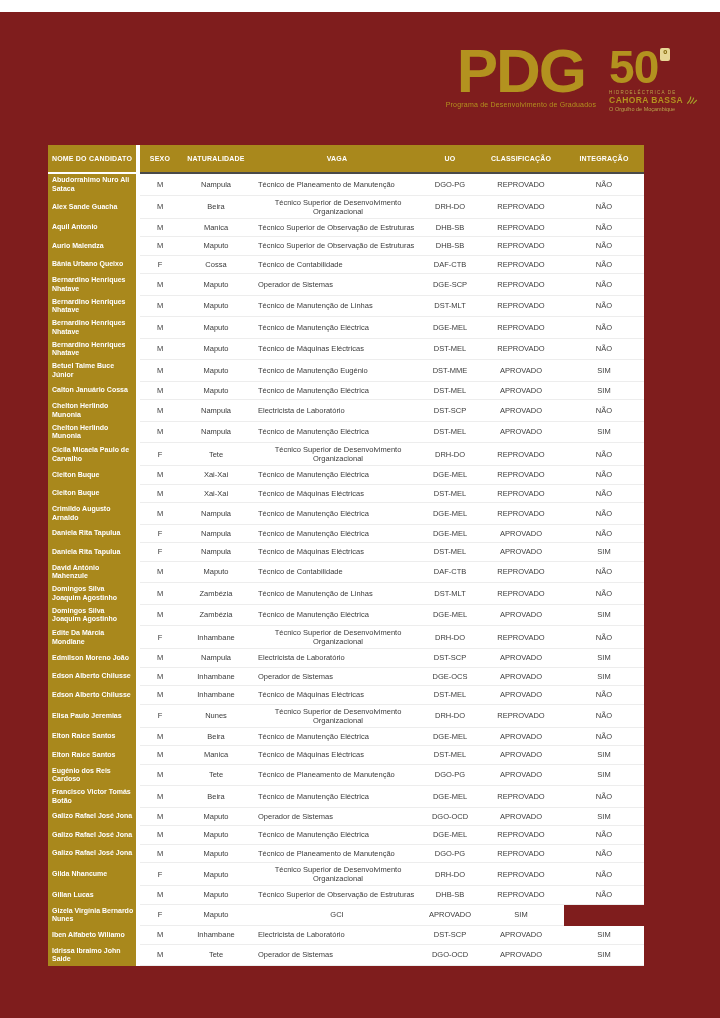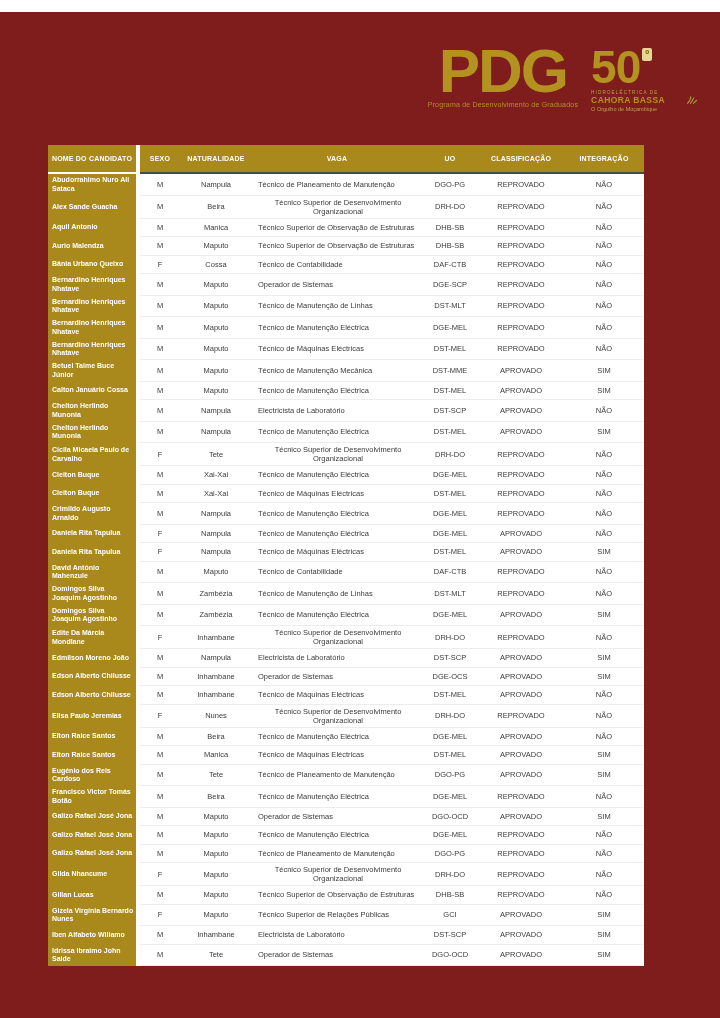--- a/index.html
+++ b/index.html
@@ -12,21 +12,21 @@
   
   .logo-wrap { position:absolute; top:34px; right:22px; display:flex; align-items:flex-start; gap:13px; }
   .pdg-block { text-align:center; }
   .pdg-text { font-size:62px; font-weight:bold; color:#b3921f; line-height:0.82; letter-spacing:-2px; }
   .pdg-tagline { font-size:7px; color:#b3921f; margin-top:4px; letter-spacing:0.2px; white-space:nowrap; }
   .hcb-block { padding-top:1px; }
   .fifty-row { display:flex; align-items:flex-start; line-height:1; }
   .fifty { font-size:46px; font-weight:bold; color:#b3921f; line-height:0.88; letter-spacing:-1px; }
   .deg { font-size:11px; font-weight:bold; color:#8c7318; background:#e7d795; border-radius:2px; padding:1px 3px; margin-left:2px; margin-top:1px; }
   .hcb-top { font-size:4.5px; color:#b9a34a; letter-spacing:1.2px; margin-top:3px; white-space:nowrap; }
-  .hcb-name-row { display:flex; align-items:center; gap:21px; }
+  .hcb-name-row { display:flex; align-items:center; gap:3px; }
   .hcb-name { font-size:8.5px; font-weight:bold; color:#b3921f; letter-spacing:0.4px; white-space:nowrap; }
   .hcb-slogan { font-size:5.5px; color:#b9a34a; margin-top:1px; white-space:nowrap; }
   .leaf-icon svg { display:block; }
 
   
   .table { position:absolute; left:48px; top:133px; width:596px; }
   .thead, .trow { display:grid; grid-template-columns:92px 40px 72px 170px 56px 86px 80px; }
   .thead .cell {
     background:#a9881c; color:#ffffff; font-weight:bold; font-size:7px; letter-spacing:0.2px;
     display:flex; align-items:center; justify-content:center; text-align:center;
@@ -178,21 +178,21 @@
       <div class="cell vaga">Técnico de Máquinas Eléctricas</div>
       <div class="cell">DST-MEL</div>
       <div class="cell">REPROVADO</div>
       <div class="cell">NÃO</div>
     </div>
 
     <div class="trow">
       <div class="cell name">Betuel Taime Buce Júnior</div>
       <div class="cell">M</div>
       <div class="cell">Maputo</div>
-      <div class="cell vaga">Técnico de Manutenção Mecânica</div>
+      <div class="cell vaga">Técnico de Manutenção Eugénio</div>
       <div class="cell">DST-MME</div>
       <div class="cell">APROVADO</div>
       <div class="cell">SIM</div>
     </div>
 
     <div class="trow">
       <div class="cell name">Calton Januário Cossa</div>
       <div class="cell">M</div>
       <div class="cell">Maputo</div>
       <div class="cell vaga">Técnico de Manutenção Eléctrica</div>
@@ -448,21 +448,20 @@
       <div class="cell vaga">Técnico Superior de Observação de Estruturas</div>
       <div class="cell">DHB-SB</div>
       <div class="cell">REPROVADO</div>
       <div class="cell">NÃO</div>
     </div>
 
     <div class="trow">
       <div class="cell name">Gizela Virgínia Bernardo Nunes</div>
       <div class="cell">F</div>
       <div class="cell">Maputo</div>
-      <div class="cell vaga">Técnico Superior de Relações Públicas</div>
       <div class="cell">GCI</div>
       <div class="cell">APROVADO</div>
       <div class="cell">SIM</div>
     </div>
 
     <div class="trow">
       <div class="cell name">Iben Alfabeto Wiliamo</div>
       <div class="cell">M</div>
       <div class="cell">Inhambane</div>
       <div class="cell vaga">Electricista de Laboratório</div>

